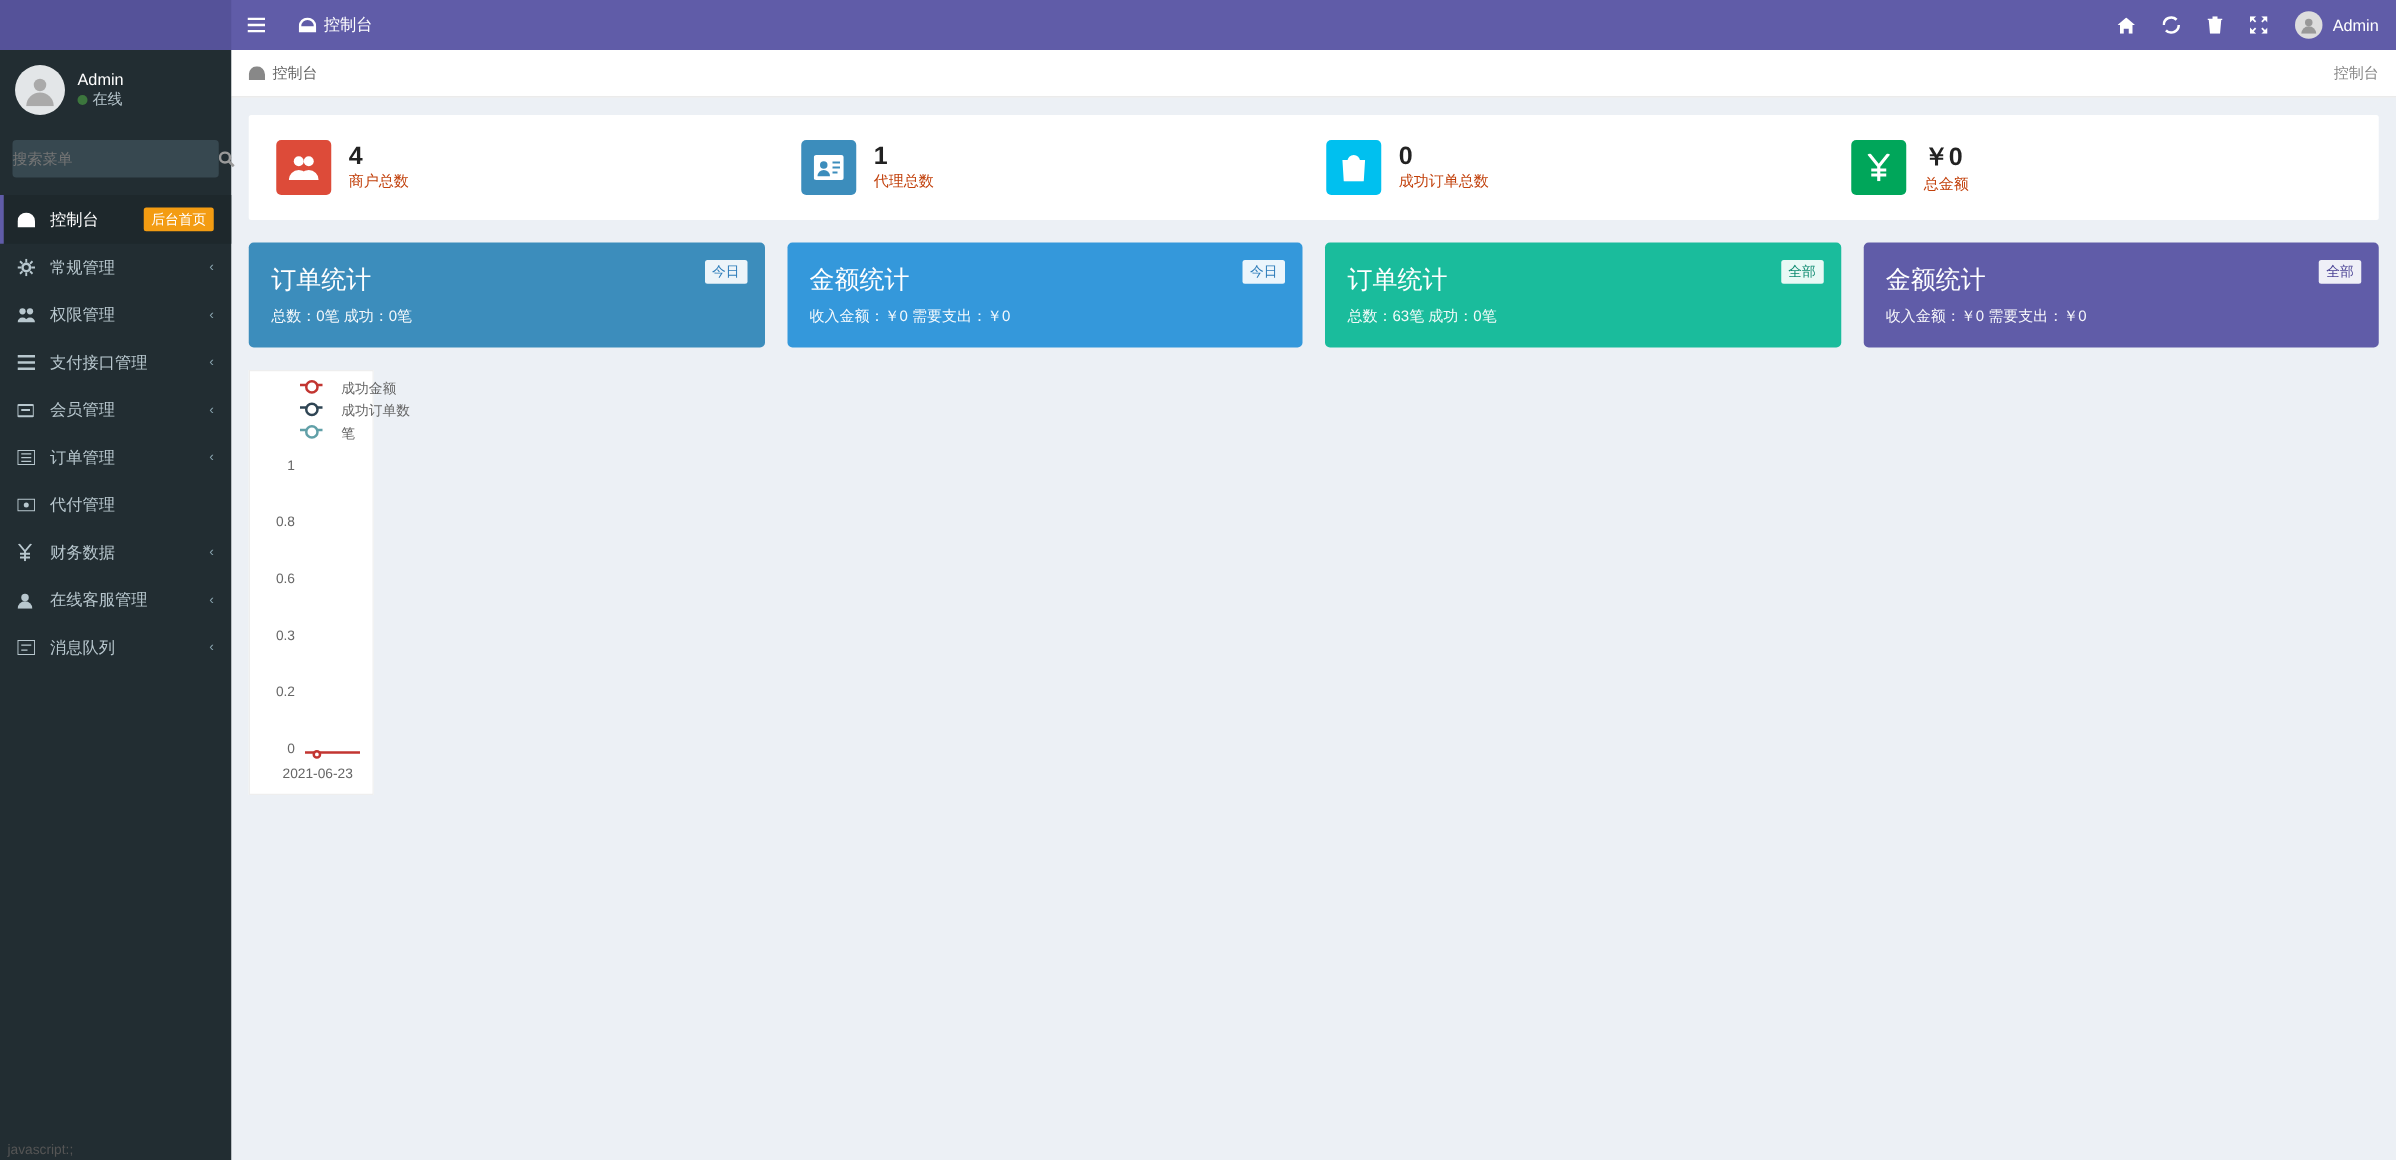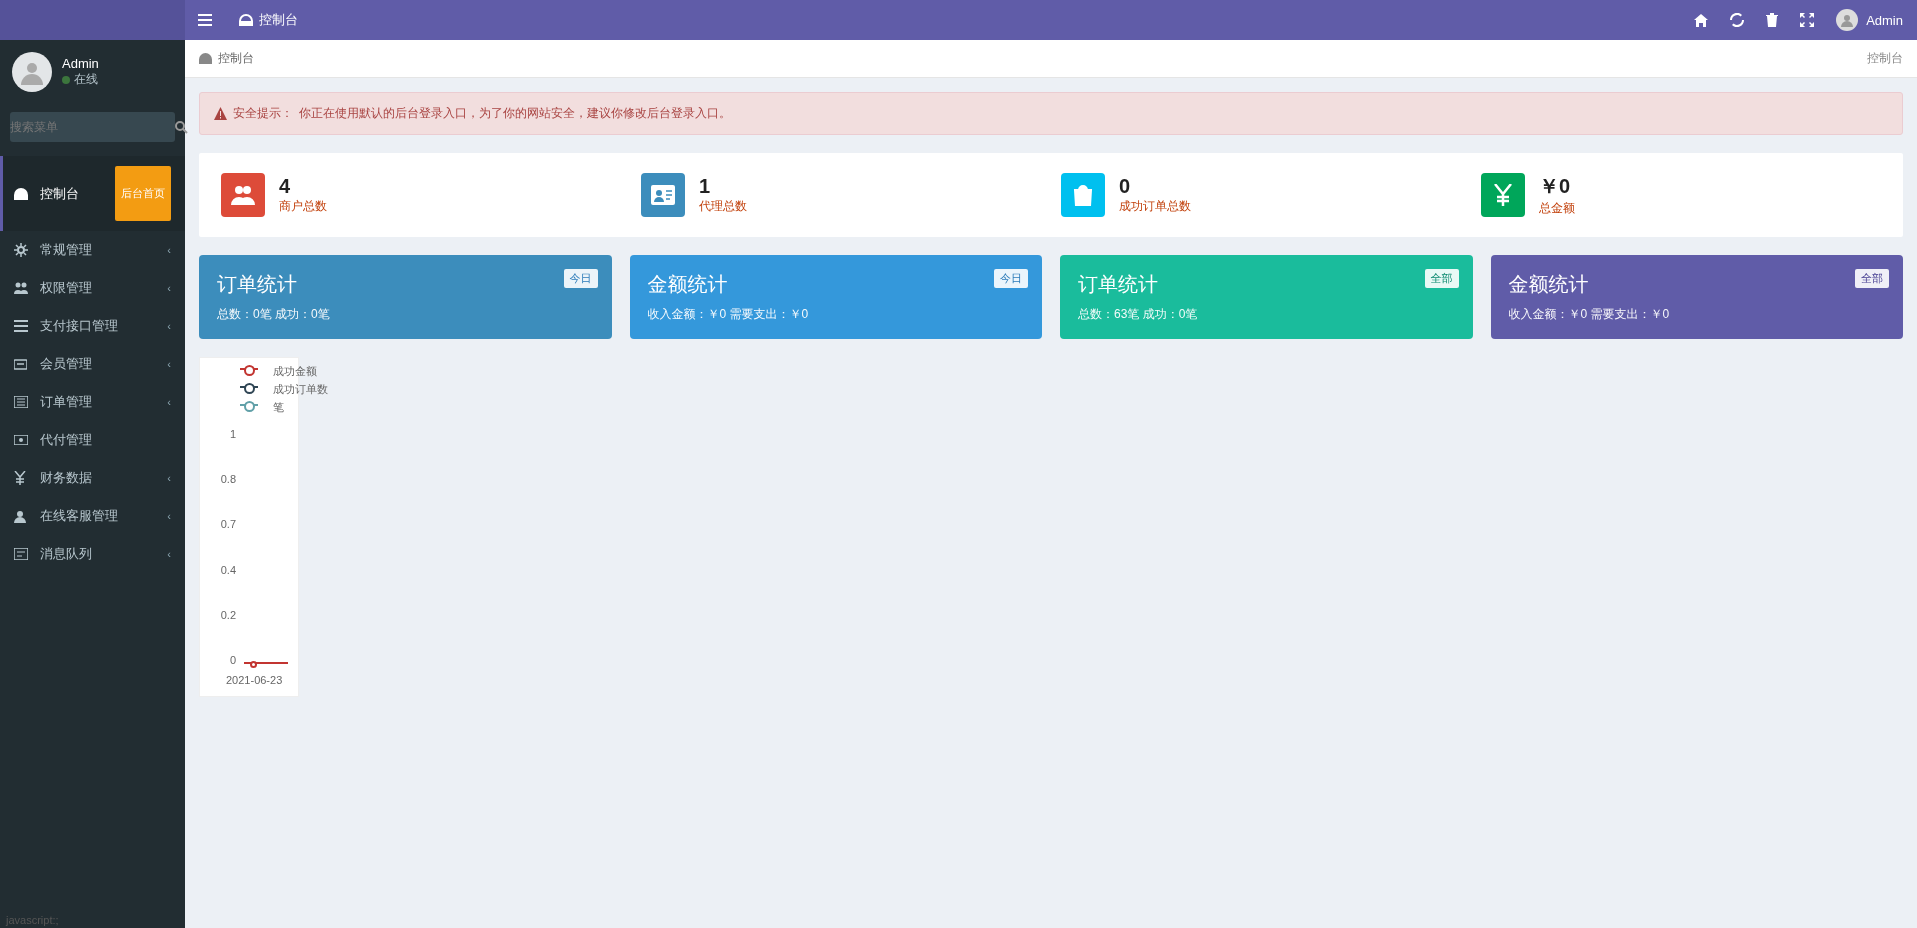--- a/index.html
+++ b/index.html
@@ -23,21 +23,21 @@
 .user-panel .name { color: #fff; font-size: 13px; }
 .user-panel .status { color: #b8c7ce; font-size: 12px; display: flex; align-items: center; gap: 4px; }
 .status-dot { width: 8px; height: 8px; border-radius: 50%; background: #3c763d; display: inline-block; }
 .search-box { margin: 8px 10px; background: #374850; border-radius: 3px; display: flex; align-items: center; }
 .search-box input { flex: 1; background: transparent; border: none; outline: none; color: #5eead4; padding: 8px 0; font-size: 12px; }
 .search-box .search-btn { padding: 8px 10px; cursor: pointer; color: #999; }
 .nav { list-style: none; margin-top: 6px; }
 .nav li { display: flex; align-items: center; padding: 10px 14px; cursor: pointer; font-size: 13px; gap: 10px; position: relative; }
 .nav li.active { background: #1e282c; color: #fff; border-left: 3px solid #605ca8; padding-left: 11px; }
 .nav li .chev { margin-left: auto; font-size: 11px; color: #8aa4af; }
-.badge-home { background: #f39c12; color: #fff; font-size: 11px; padding: 20px 6px; border-radius: 2px; margin-left: auto; }
+.badge-home { background: #f39c12; color: #fff; font-size: 11px; padding: 2px 6px; border-radius: 2px; margin-left: auto; }
 .nav-ico { width: 16px; text-align: center; }
 
 
 .main { margin-left: 185px; padding: 0; }
 .breadcrumb-bar { height: 38px; background: #fff; border-bottom: 1px solid #e5e5e5; display: flex; align-items: center; padding: 0 14px; color: #444; font-size: 12px; }
 .breadcrumb-left { display: flex; align-items: center; gap: 6px; color: #666; }
 .breadcrumb-right { margin-left: auto; color: #888; }
 .content { padding: 14px; }
 
 .alert { background: #f2dede; border: 1px solid #ebccd1; color: #a94442; padding: 12px 14px; border-radius: 3px; font-size: 12px; margin-bottom: 18px; display: flex; gap: 6px; align-items: center; }
@@ -274,30 +274,20 @@
             <path d="M6.5 0A6.5 6.5 0 000 6.5V11h13V6.5A6.5 6.5 0 006.5 0z" fill="#888"></path>
           </svg>
       </span>
       <span>控制台</span>
     </div>
     <div class="breadcrumb-right">控制台</div>
   </div>
 
   <div class="content">
 
-    <div class="alert">
-      <span>
-        <svg width="13" height="13" viewBox="0 0 13 13">
-            <path d="M6.5 0L13 13H0z" fill="#a94442"></path>
-            <path d="M6 4h1v5H6zM6 10h1v1.5H6z" fill="#f2dede"></path>
-          </svg>
-      </span>
-      <span style="font-weight:500">安全提示：</span>
-      <span>你正在使用默认的后台登录入口，为了你的网站安全，建议你修改后台登录入口。</span>
-    </div>
 
     <div class="stats-row">
       <div class="stat">
         <div class="stat-icon bg-red">
           <svg width="24" height="20" viewBox="0 0 24 20">
               <circle cx="8" cy="5" r="4" fill="#fff"></circle>
               <circle cx="16" cy="5" r="4" fill="#fff"></circle>
               <path d="M0 20a8 8 0 0116 0zM8 20a8 8 0 0116 0z" fill="#fff"></path>
             </svg>
         </div>
@@ -378,22 +368,22 @@
             <span>成功订单数</span>
           </div>
         <div class="legend-row">
             <span class="legend-mark lm3"></span>
             <span>笔</span>
           </div>
       </div>
       <div class="y-axis">
         <span>1</span>
         <span>0.8</span>
-        <span>0.7</span>
-        <span>0.4</span>
+        <span>0.6</span>
+        <span>0.3</span>
         <span>0.2</span>
         <span>0</span>
       </div>
       <div class="chart-line"></div>
       <div class="chart-point"></div>
       <div class="x-label">2021-06-23</div>
     </div>
 
   </div>
 </div>

